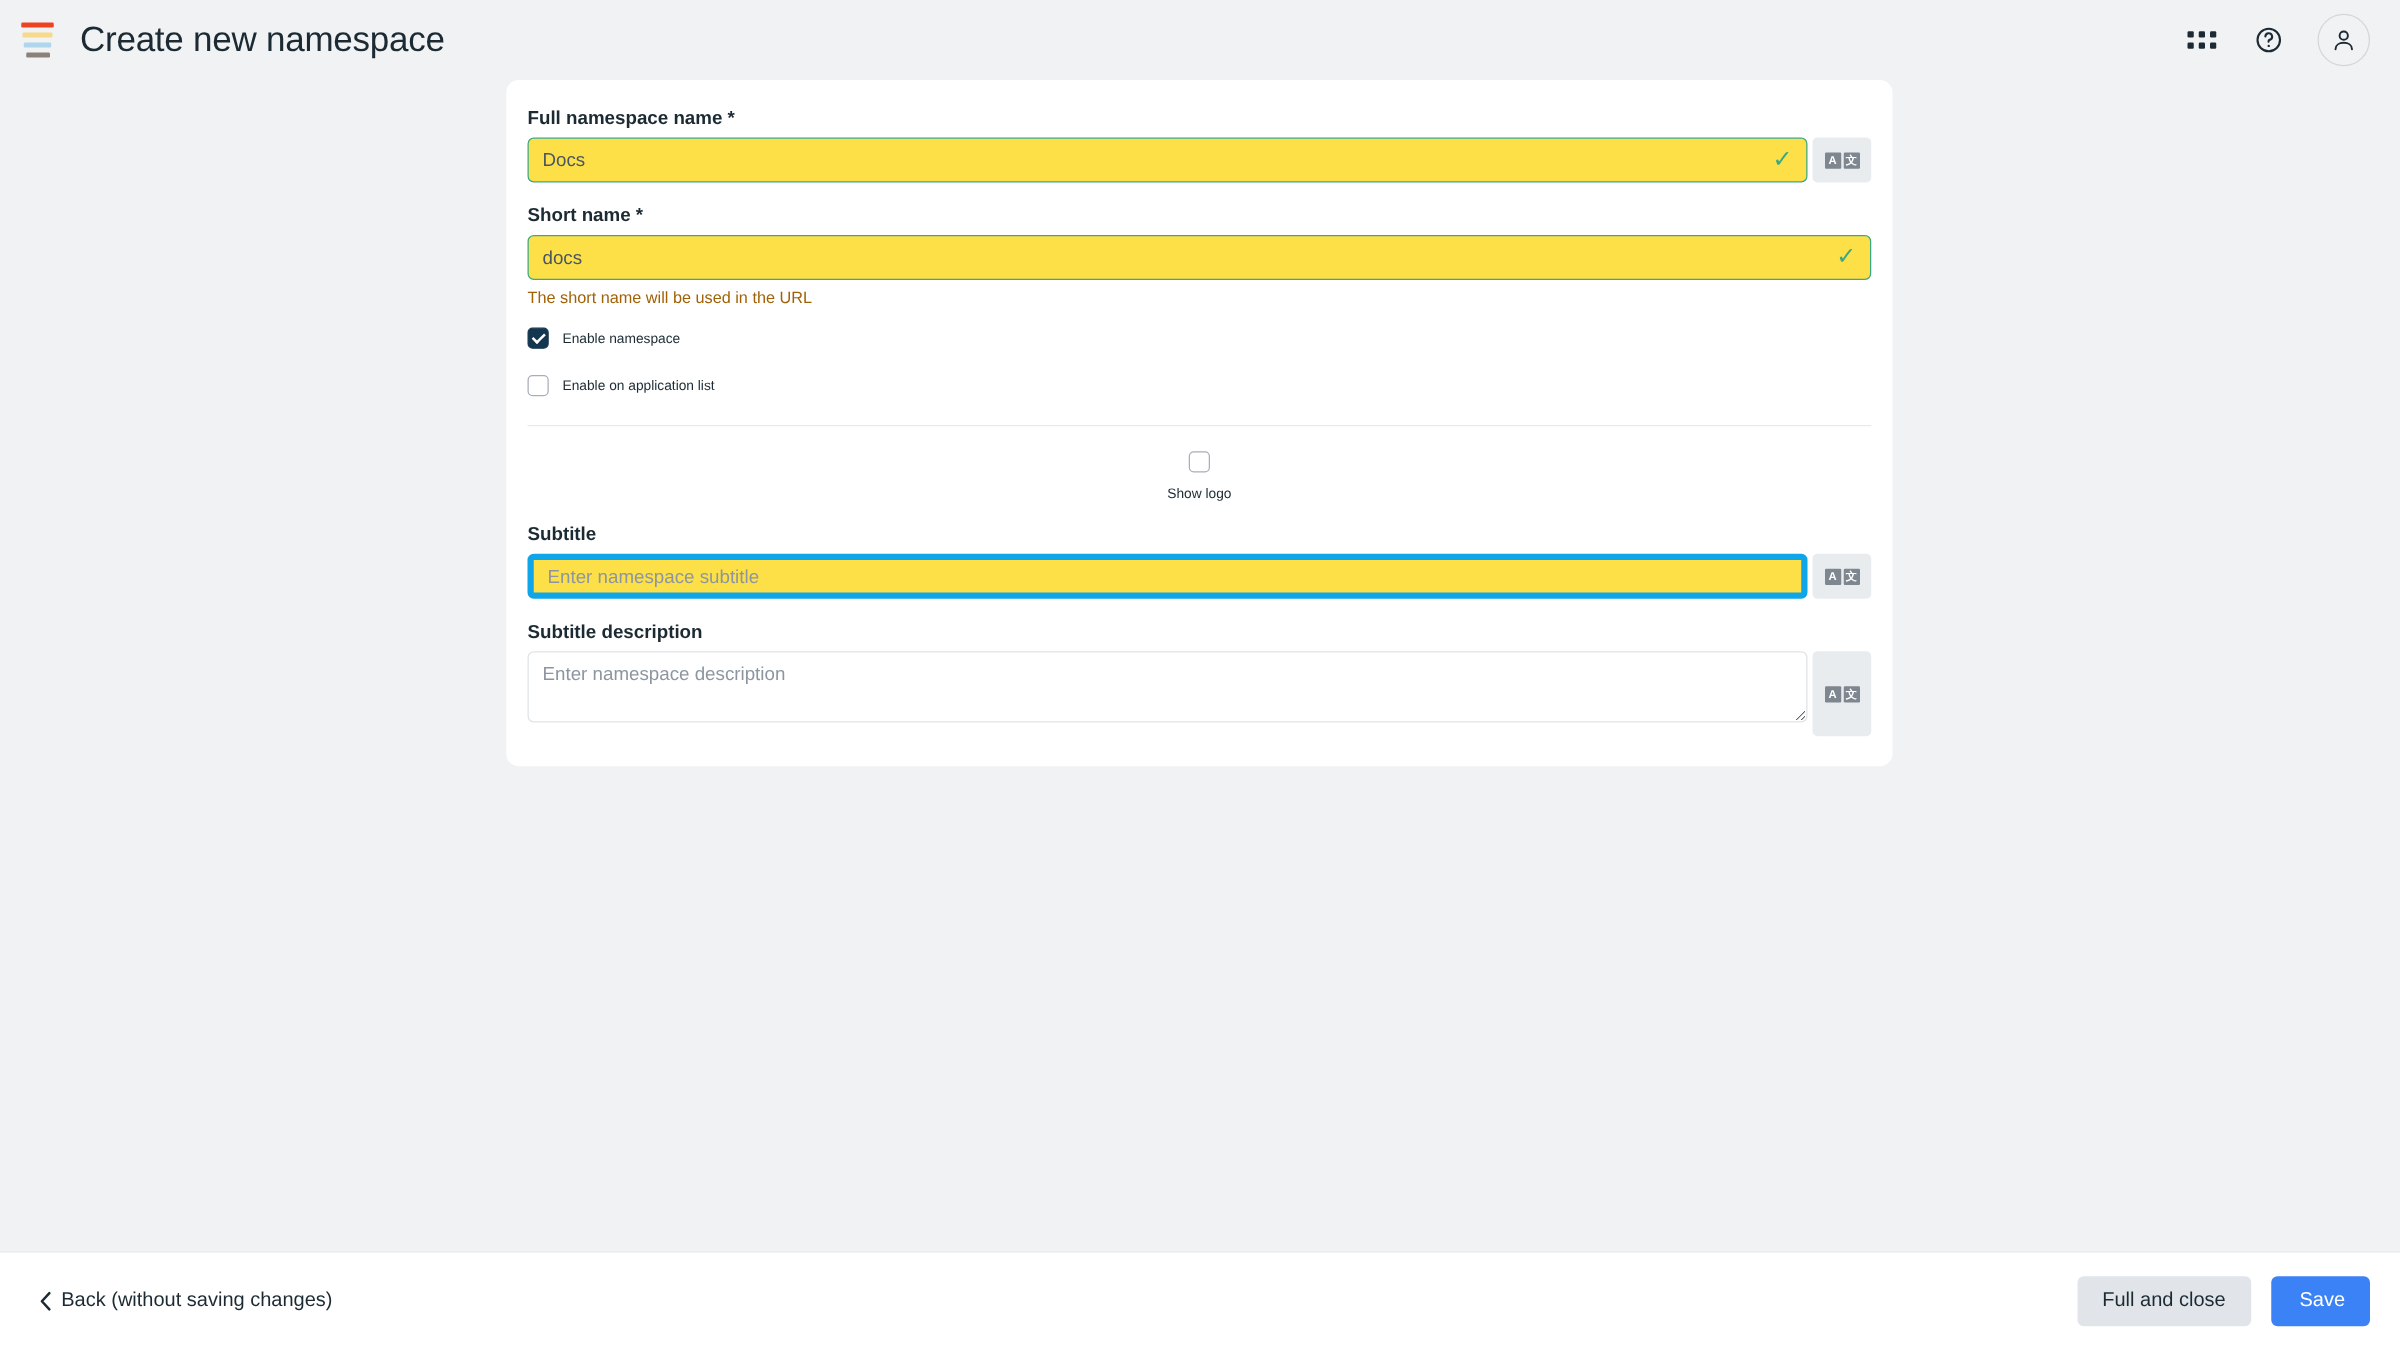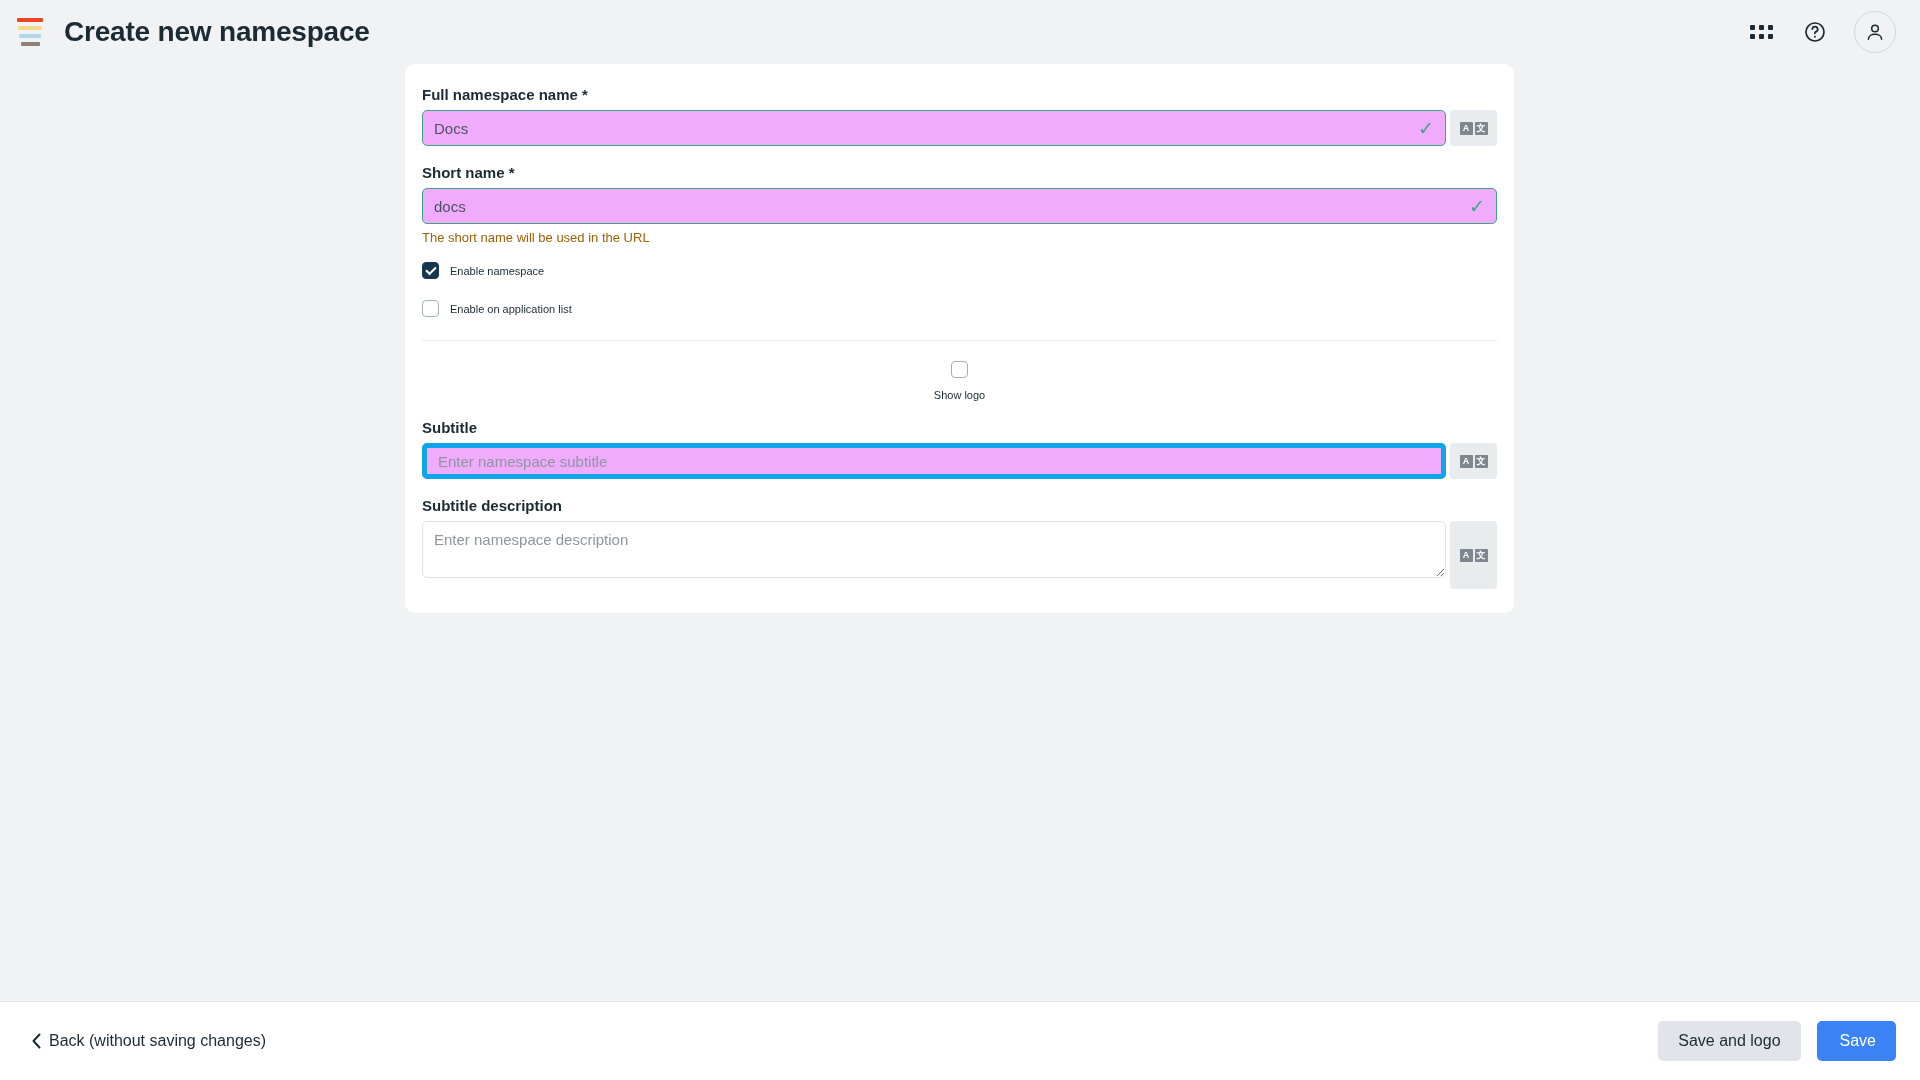--- a/index.html
+++ b/index.html
@@ -25,21 +25,21 @@
     cursor: pointer;
   }
   .brand-logo i { display:block; height: 4px; border-radius: 1px; }
   .brand-logo i:nth-child(1){ width:26px; background:#ee4323; }
   .brand-logo i:nth-child(2){ width:24px; margin-left:1px; background:#f6d98a; }
   .brand-logo i:nth-child(3){ width:22px; margin-left:2px; background:#afd6ec; }
   .brand-logo i:nth-child(4){ width:19px; margin-left:4px; background:#8b8178; }
 
   .page-title {
     margin-left: 21px;
-    font-size: 28px; font-weight: bold;
+    font-size: 28px; font-weight: normal;
     color: #1c2b33; letter-spacing: -0.2px;
     white-space: nowrap;
   }
 
   .topbar-actions {
     position: absolute; right: 24px; top: 0; height: 64px;
     display: flex; align-items: center; gap: 24px;
   }
   .icon-btn {
     width: 30px; height: 30px;
@@ -69,21 +69,21 @@
   .field-label {
     font-size: 15px; font-weight: bold; color: #1c2b33;
     margin-bottom: 7px; display: block;
   }
   .input-row { display: flex; align-items: stretch; gap: 0; }
   .input-wrap { position: relative; flex: 1; }
   .text-input {
     width: 100%; height: 36px;
     border: 1px solid #3aa884;
     border-radius: 5px;
-    background: #f0abfc;
+    background: #fde047;
     font-size: 15px; color: #4a5561;
     padding: 0 40px 0 11px;
     font-family: "Liberation Sans", sans-serif;
     outline: none;
   }
   .text-input.plain {
     border: 5px solid #0ea5e9;
     padding-right: 24px;
   }
   .text-input::placeholder { color: #8d96a0; }
@@ -284,16 +284,16 @@
 </div>
 
 <div class="footer">
   <div class="back-link">
     <svg width="11" height="16" viewBox="0 0 11 16" fill="none" stroke="#1c2b33" stroke-width="2">
       <path d="M8.5 1.5 L2.5 8 L8.5 14.5" stroke-linecap="round" stroke-linejoin="round"></path>
     </svg>
     <span>Back (without saving changes)</span>
   </div>
   <div class="footer-right">
-    <button class="btn btn-secondary">Save and logo</button>
+    <button class="btn btn-secondary">Full and close</button>
     <button class="btn btn-primary">Save</button>
   </div>
 </div>
 
 </body></html>

